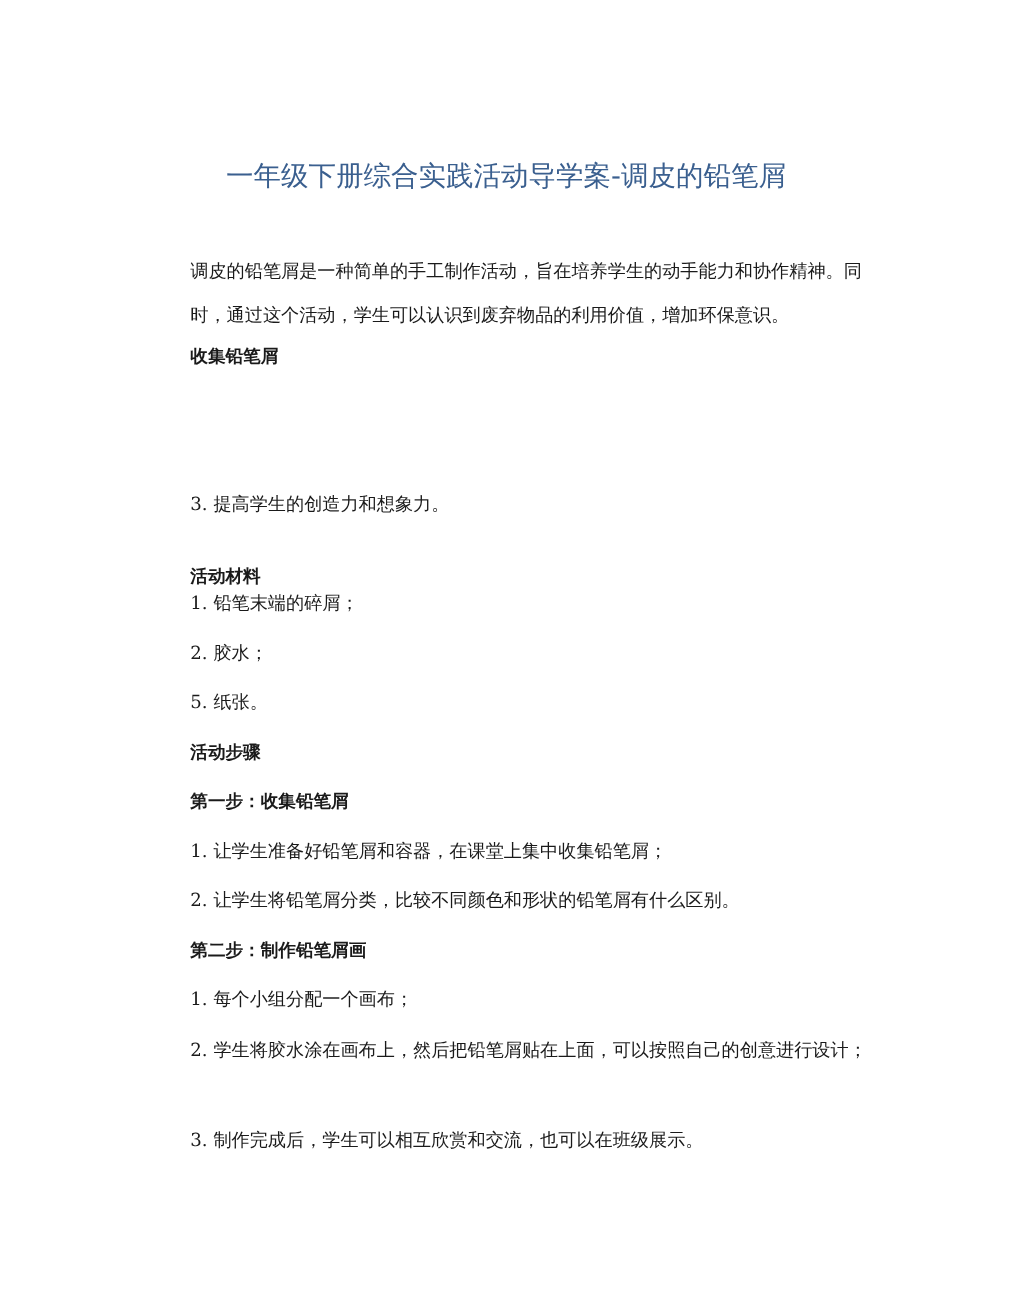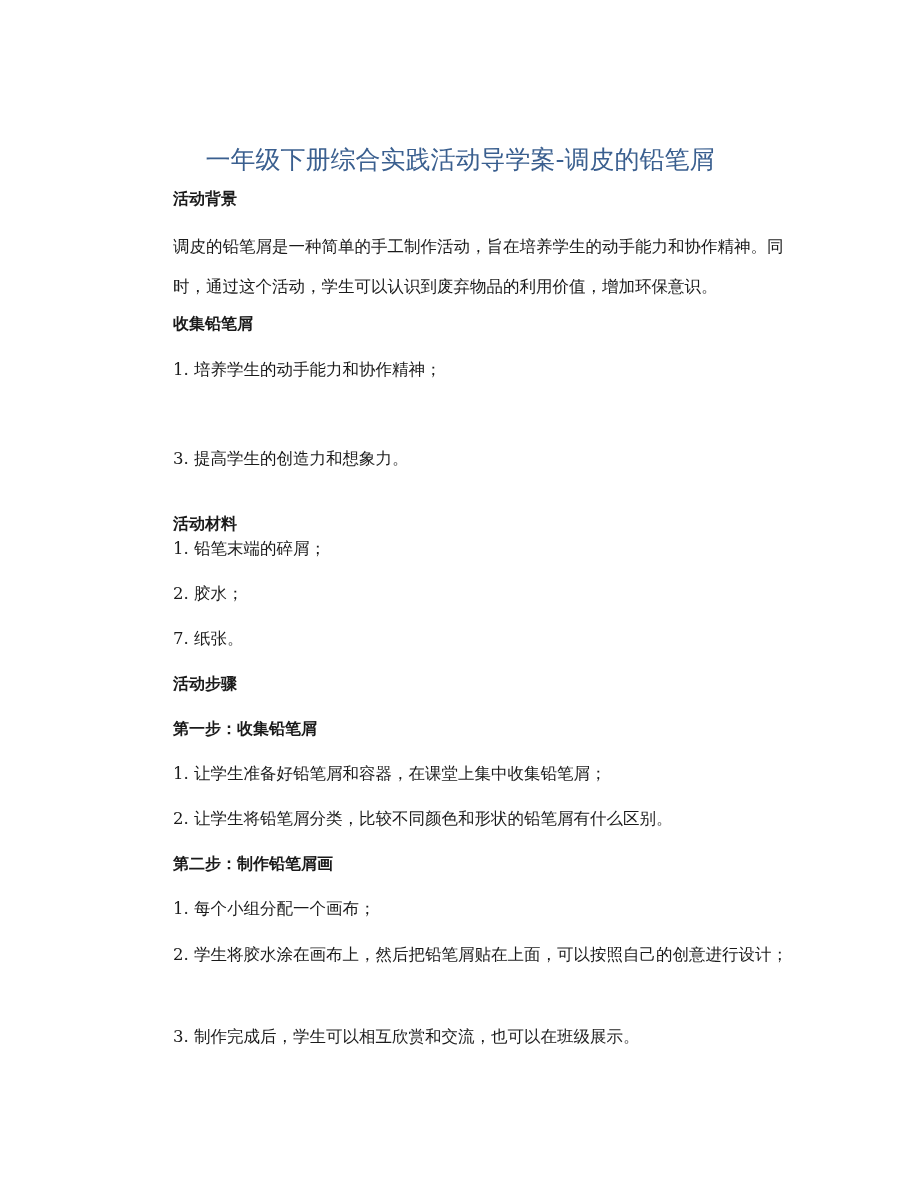--- a/index.html
+++ b/index.html
@@ -13,31 +13,29 @@
   .heading { font-family: "DejaVu Sans", "Liberation Sans", sans-serif; font-weight: bold; font-size: 16px; }
   .para { position: absolute; left: 173px; width: 620px; font-size: 16.5px; line-height: 40px; text-indent: 0; }
   .wrap { white-space: normal; }
 </style>
 </head>
 <body>
 
 <div class="page">
   <div class="title">一年级下册综合实践活动导学案-调皮的铅笔屑</div>
 
-  <div class="line heading" style="top:187px">活动背景</div>
   <div class="para wrap" style="top:227px">调皮的铅笔屑是一种简单的手工制作活动，旨在培养学生的动手能力和协作精神。同时，通过这个活动，学生可以认识到废弃物品的利用价值，增加环保意识。</div>
 
   <div class="line heading" style="top:312px">收集铅笔屑</div>
-  <div class="line" style="top:358px">1. 培养学生的动手能力和协作精神；</div>
   <div class="line" style="top:447px">3. 提高学生的创造力和想象力。</div>
 
   <div class="line heading" style="top:512px">活动材料</div>
   <div class="line" style="top:537px">1. 铅笔末端的碎屑；</div>
   <div class="line" style="top:582px">2. 胶水；</div>
-  <div class="line" style="top:627px">7. 纸张。</div>
+  <div class="line" style="top:627px">5. 纸张。</div>
 
   <div class="line heading" style="top:717px">第一步：收集铅笔屑</div>
   <div class="line heading" style="top:672px">活动步骤</div>
   <div class="line" style="top:762px">1. 让学生准备好铅笔屑和容器，在课堂上集中收集铅笔屑；</div>
   <div class="line" style="top:807px">2. 让学生将铅笔屑分类，比较不同颜色和形状的铅笔屑有什么区别。</div>
 
   <div class="line heading" style="top:852px">第二步：制作铅笔屑画</div>
   <div class="line" style="top:897px">1. 每个小组分配一个画布；</div>
   <div class="para wrap" style="top:935px">2. 学生将胶水涂在画布上，然后把铅笔屑贴在上面，可以按照自己的创意进行设计；</div>
   <div class="line" style="top:1025px">3. 制作完成后，学生可以相互欣赏和交流，也可以在班级展示。</div>

